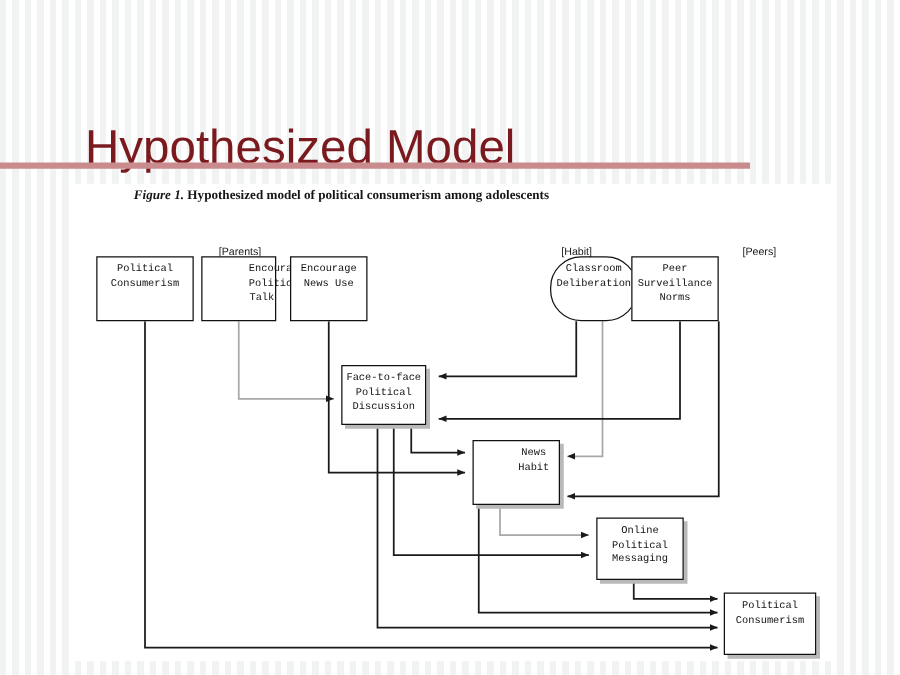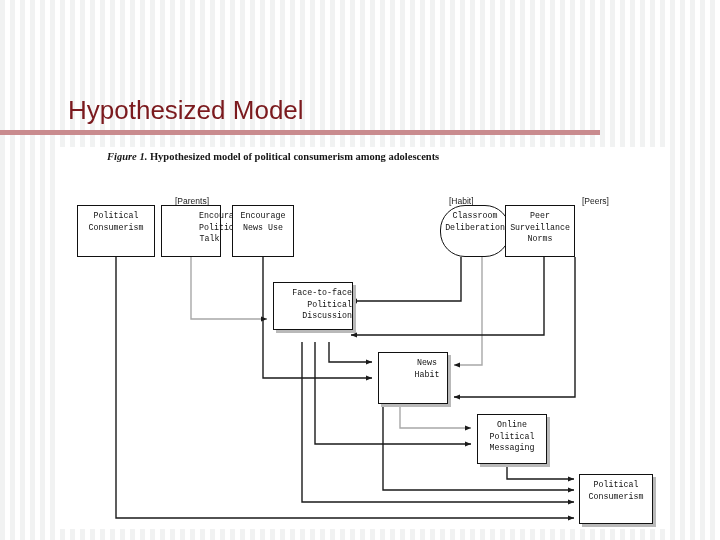--- a/index.html
+++ b/index.html
@@ -27,21 +27,21 @@
       #ffffff 10px
     );
   }
 
   
   #slide-title {
     position: absolute;
     left: 68px;
     top: 70px;
     width: 560px;
-    font-size: 26px;
+    font-size: 38px;
     line-height: 46px;
     color: #7b1a1e;
     font-family: "Liberation Sans", sans-serif;
     font-weight: normal;
     letter-spacing: 0px;
     white-space: nowrap;
   }
 
   #title-rule {
     position: absolute;
@@ -134,21 +134,21 @@
 
     <div id="figure-caption">
       <span class="fig-num">Figure 1.</span>
       <span class="fig-text">Hypothesized model of political consumerism among adolescents</span>
     </div>
 
     <div id="diagram">
 
       <div class="grp-label" style="left:118px; top:32px;">[Parents]</div>
       <div class="grp-label" style="left:392px; top:32px;">[Habit]</div>
-      <div class="grp-label" style="left:477px; top:32px;padding-left:48px;">[Peers]</div>
+      <div class="grp-label" style="left:489px; top:32px;padding-left:48px;">[Peers]</div>
 
       <svg width="609" height="382" style="position:absolute; left:0; top:0; z-index:2;">
         <defs>
           <marker id="ah" markerWidth="7" markerHeight="7" refX="6.2" refY="3" orient="auto" markerUnits="userSpaceOnUse">
             <path d="M0,0.4 L6.4,3 L0,5.6 z" fill="#1a1a1a"></path>
           </marker>
           <marker id="ahl" markerWidth="7" markerHeight="7" refX="6.2" refY="3" orient="auto" markerUnits="userSpaceOnUse">
             <path d="M0,0.4 L6.4,3 L0,5.6 z" fill="#1a1a1a"></path>
           </marker>
         </defs>
@@ -197,21 +197,21 @@
       </div>
 
       <div class="node" style="left:383px; top:58px; width:70px; height:52px;border-radius:25px;">
         <span>Classroom Deliberation</span>
       </div>
 
       <div class="node" style="left:448px; top:58px; width:70px; height:52px;">
         <span>Peer Surveillance Norms</span>
       </div>
 
-      <div class="node shadowed" style="left:216px; top:135px; width:80px; height:48px;text-align:right;">
+      <div class="node shadowed" style="left:216px; top:145px; width:68px; height:48px;">
         <span>Face-to-face Political Discussion</span>
       </div>
 
       <div class="node shadowed" style="left:321px; top:205px; width:70px; height:52px;padding-left:28px;">
         <span>News Habit</span>
       </div>
 
       <div class="node shadowed" style="left:420px; top:267px; width:70px; height:50px;">
         <span>Online Political Messaging</span>
       </div>

